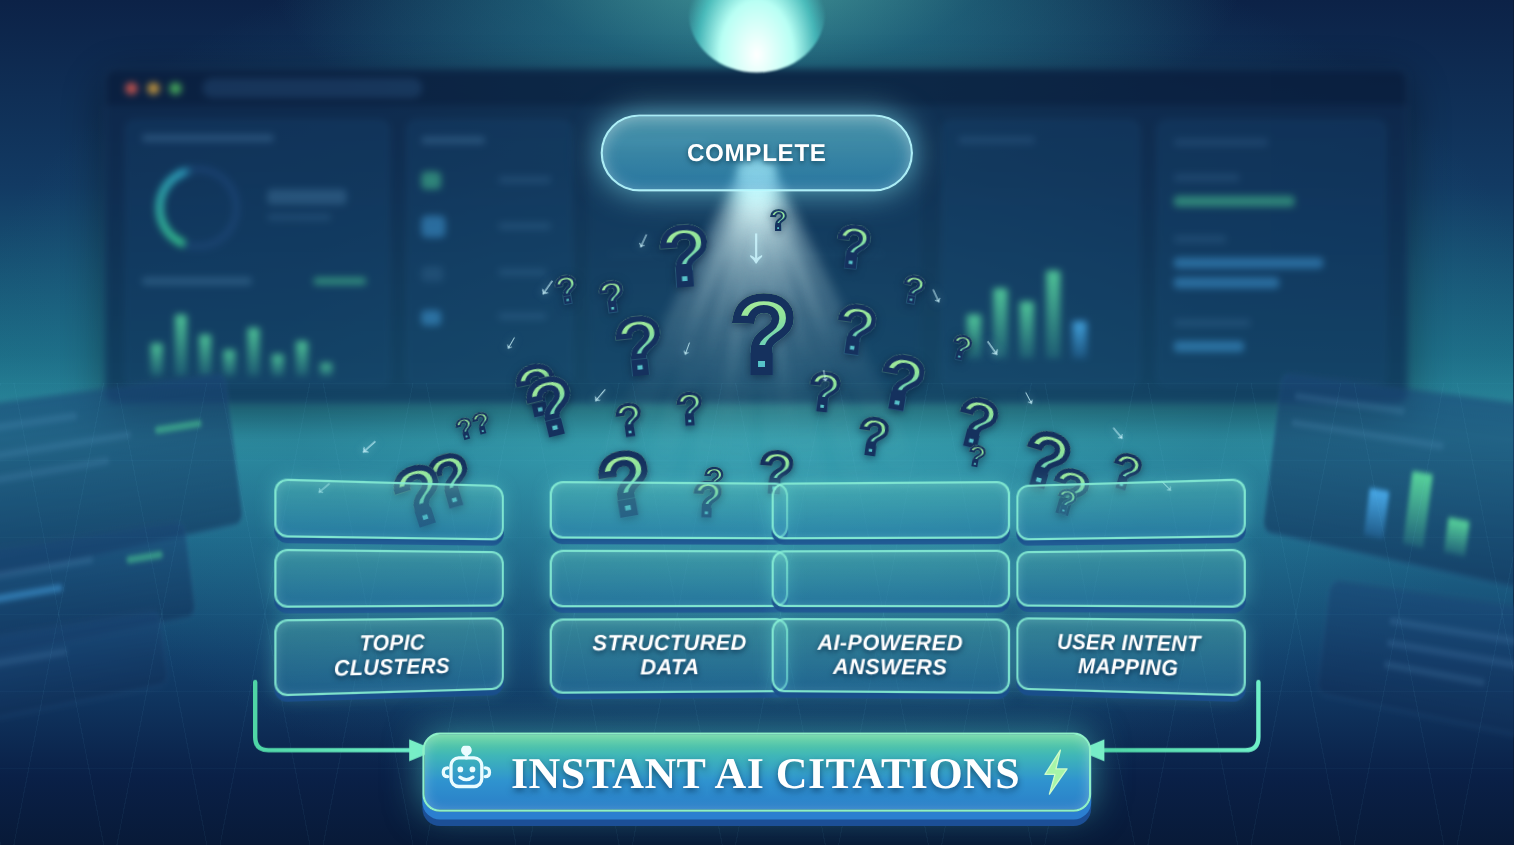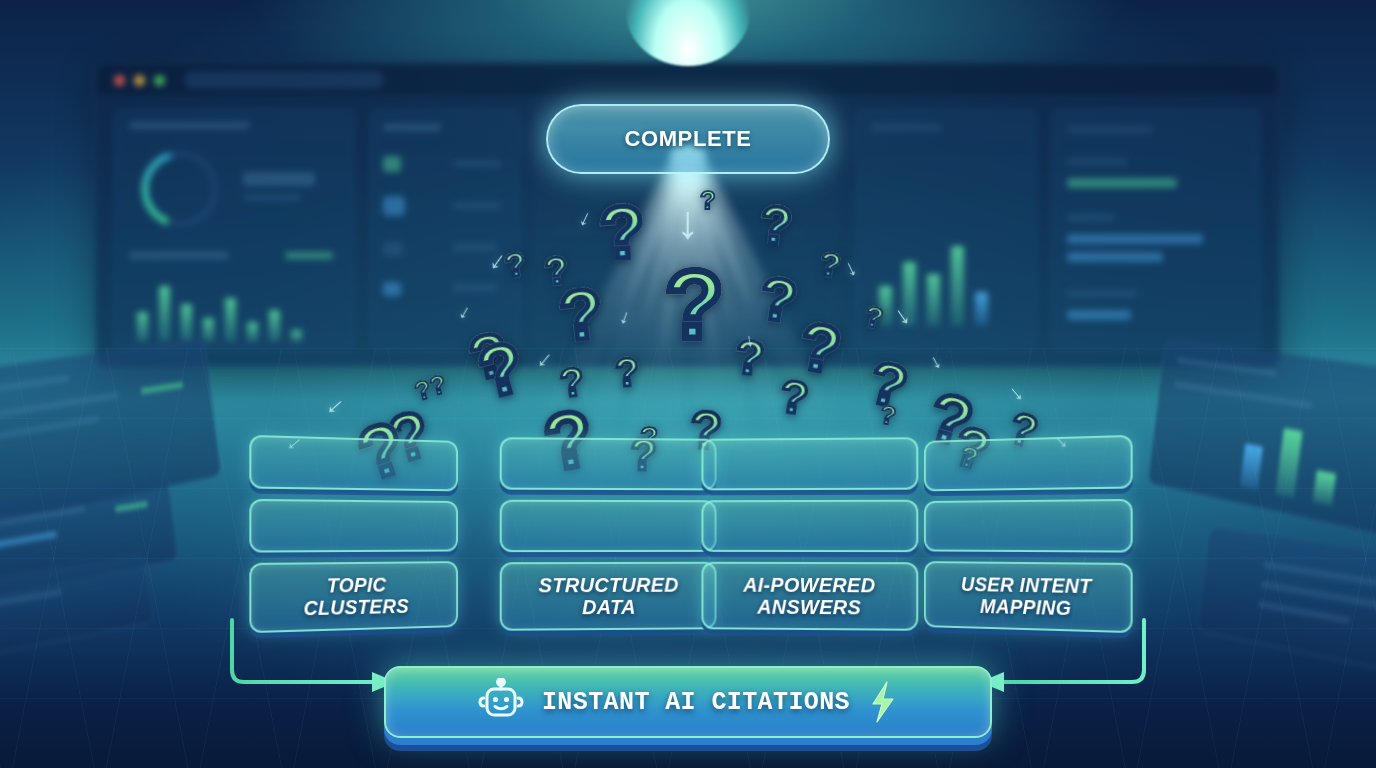--- a/index.html
+++ b/index.html
@@ -181,22 +181,22 @@
   
   .bottom-bar {
     position: absolute; bottom: 30px; left: 50%; transform: translateX(-50%);
     width: 608px; height: 72px; border-radius: 16px;
     background: linear-gradient(180deg, #5fd39c 0%, #3fb6b8 28%, #2f93cf 62%, #2a7ec8 100%);
     border: 2.5px solid #8ef0c8;
     box-shadow: 0 7px 0 #2b7fd0, 0 13px 0 #1c4f96, 0 0 34px rgba(90,230,220,.5), inset 0 2px 12px rgba(255,255,255,.3);
     display: flex; align-items: center; justify-content: center; gap: 16px;
   }
   .bar-text {
-    font-size: 25px; font-weight: bold; color: #fff; letter-spacing: .4px;
-    font-family: Liberation Mono, monospace;
+    font-size: 40px; font-weight: bold; color: #fff; letter-spacing: .4px;
+    font-family: Liberation Serif, serif;
     text-shadow: 0 3px 6px rgba(0,35,70,.6);
     white-space: nowrap;
   }
 </style>
 </head>
 <body>
 
 <div id="stage">
 
   <div class="bgwin bgwin-top">

